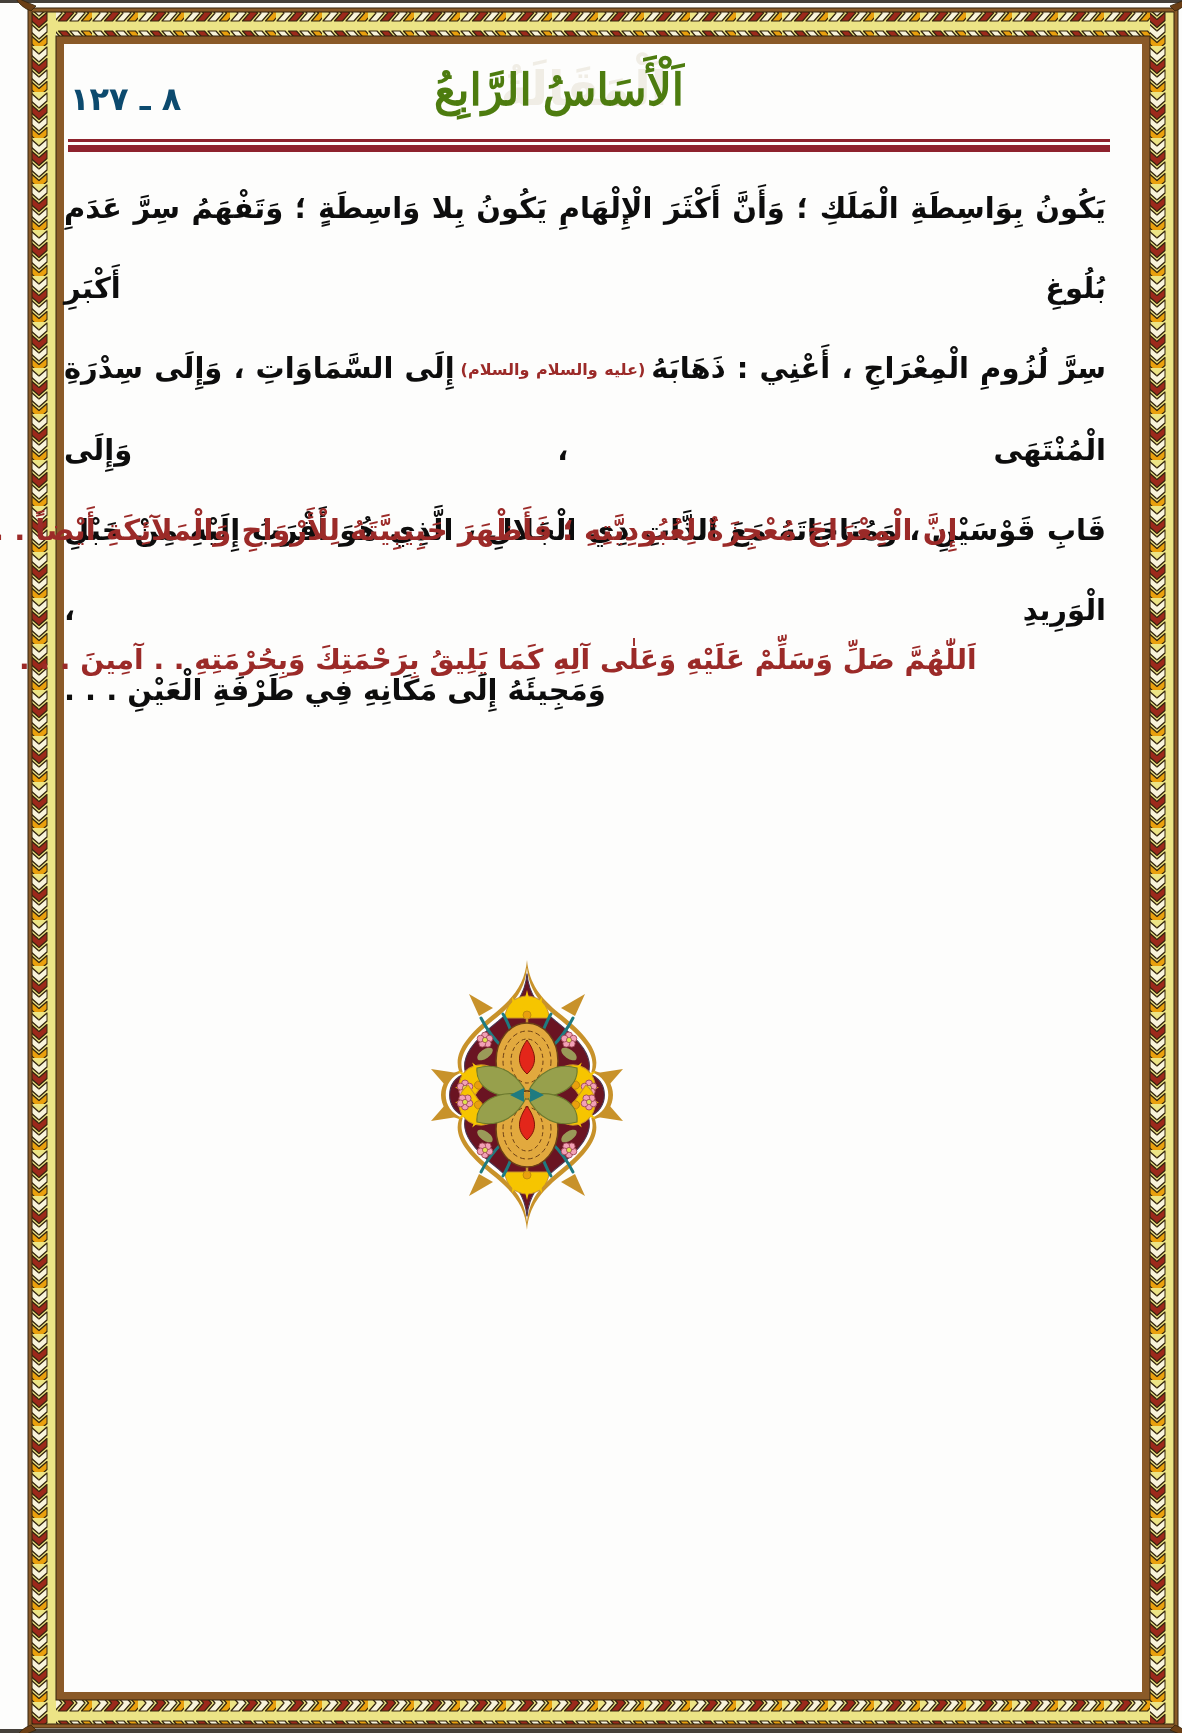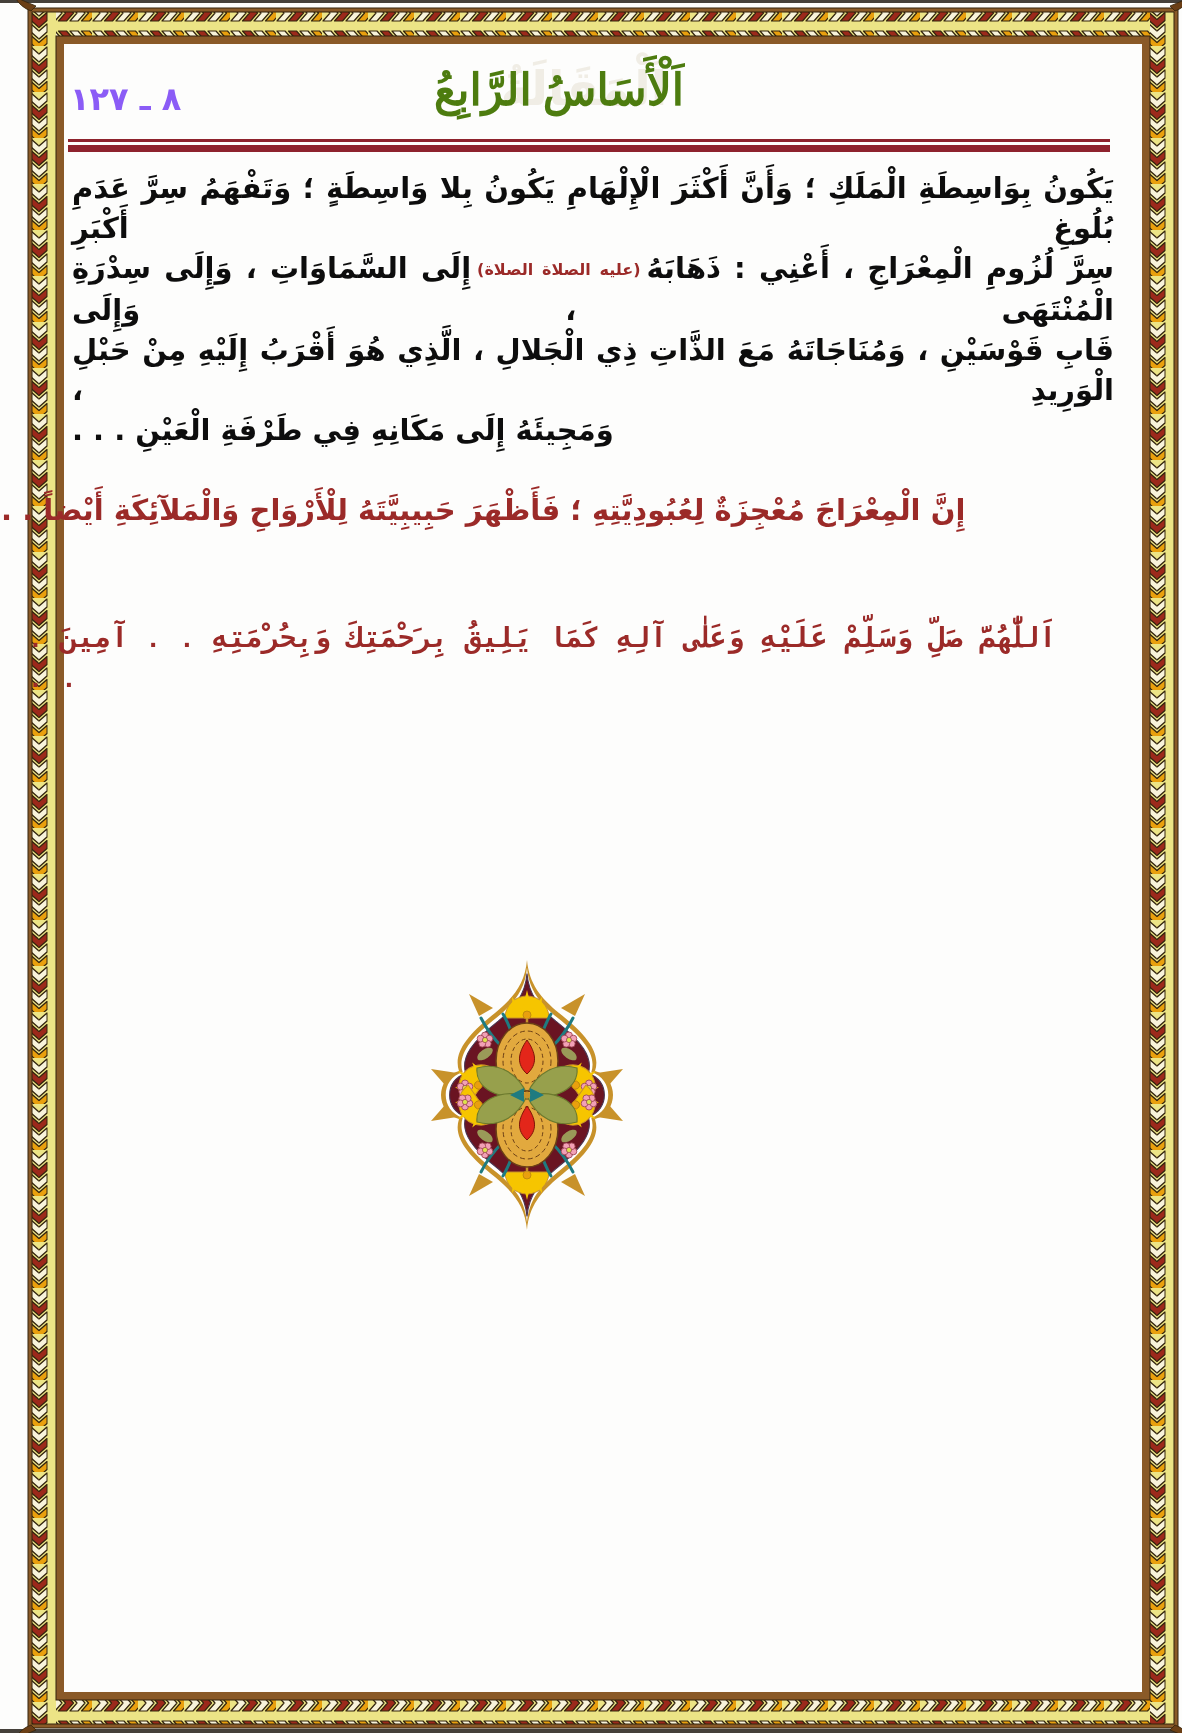--- a/index.html
+++ b/index.html
@@ -6,51 +6,51 @@
   body{
     width:1182px;height:1733px;background:#ffffff;
     font-family:"DejaVu Sans",sans-serif;
     -webkit-font-smoothing:antialiased;
   }
   #page{position:relative;width:1182px;height:1733px;background:#fdfdfc;overflow:hidden;}
   .frame-svg{position:absolute;left:0;top:0;}
   
   .page-number{
     position:absolute;left:70px;top:80px;direction:rtl;
-    font-size:32px;font-weight:bold;color:#8b5cf6;letter-spacing:3px;
+    font-size:32px;font-weight:bold;color:#0c4a6e;letter-spacing:3px;
   }
   .title-wrap{position:absolute;left:0;top:64px;width:1058px;text-align:center;}
   .ghost-title{
     position:absolute;left:0;top:-4px;width:100%;text-align:center;
     font-size:48px;font-weight:bold;color:#f0ede5;
     transform:translateX(55px);pointer-events:none;
   }
   .page-title{
     position:relative;display:inline-block;direction:rtl;
     font-size:44px;font-weight:bold;color:#4d7c0f;
     transform:translateX(30px);
     font-family:Liberation Serif, serif;
   }
   .rule{
     position:absolute;left:68px;top:139px;width:1042px;height:13px;
     background:linear-gradient(#8e222d 0,#8e222d 3px,transparent 3px,transparent 5.5px,#8e222d 5.5px,#8e222d 13px);
   }
   
   .para{
-    position:absolute;left:72px;width:1042px;direction:rtl;
-    font-weight:bold;font-size:29px;line-height:40px;color:#0d0d0d;
+    position:absolute;left:64px;width:1042px;direction:rtl;
+    font-weight:bold;font-size:29px;line-height:80px;color:#0d0d0d;
   }
   .black-para{top:168px;}
   .jl{text-align:justify;text-align-last:justify;-moz-text-align-last:justify;}
   .cl{text-align:left;}
   .red-para{top:490px;color:#9b2a28;}
   .red-para .indent{text-indent:40px;}
   .red-shift{transform:translateX(-92px);}
   .prayer-para{top:620px;color:#9b2a28;font-size:28px;}
-  .prayer-shift{transform:translateX(-45px);font-family:Liberation Mono, monospace;}
+  .prayer-shift{transform:translateX(-45px);}
   .honorific{
     color:#9b2a28;font-size:16px;font-weight:bold;margin:0 6px;
     vertical-align:3px;letter-spacing:0;
   }
   .ornament-wrap{position:absolute;left:407px;top:958px;width:240px;height:274px;}
 </style>
 </head>
 <body>
 
 <div id="page">
@@ -111,21 +111,21 @@
   <div class="title-wrap">
     <div class="ghost-title">اَلْمَقَالَةُ</div>
     <span class="page-title">اَلْأَسَاسُ الرَّابِعُ</span>
   </div>
 
   <div class="rule"></div>
 
   <div class="para black-para">
     <div class="jl">يَكُونُ بِوَاسِطَةِ الْمَلَكِ ؛ وَأَنَّ أَكْثَرَ الْإِلْهَامِ يَكُونُ بِلا وَاسِطَةٍ ؛ وَتَفْهَمُ سِرَّ عَدَمِ بُلُوغِ أَكْبَرِ</div>
     <div class="jl">
-      <span>سِرَّ لُزُومِ الْمِعْرَاجِ ، أَعْنِي : ذَهَابَهُ</span><span class="honorific">(عليه الصلاة الصلاة)</span><span>إِلَى السَّمَاوَاتِ ، وَإِلَى سِدْرَةِ الْمُنْتَهَى ، وَإِلَى</span>
+      <span>سِرَّ لُزُومِ الْمِعْرَاجِ ، أَعْنِي : ذَهَابَهُ</span><span class="honorific">(عليه والسلام والسلام)</span><span>إِلَى السَّمَاوَاتِ ، وَإِلَى سِدْرَةِ الْمُنْتَهَى ، وَإِلَى</span>
     </div>
     <div class="jl">قَابِ قَوْسَيْنِ ، وَمُنَاجَاتَهُ مَعَ الذَّاتِ ذِي الْجَلالِ ، الَّذِي هُوَ أَقْرَبُ إِلَيْهِ مِنْ حَبْلِ الْوَرِيدِ ،</div>
     <div class="cl">وَمَجِيئَهُ إِلَى مَكَانِهِ فِي طَرْفَةِ الْعَيْنِ . . .</div>
   </div>
 
   <div class="para red-para">
     <div class="cl red-shift">إِنَّ الْمِعْرَاجَ مُعْجِزَةٌ لِعُبُودِيَّتِهِ ؛ فَأَظْهَرَ حَبِيبِيَّتَهُ لِلْأَرْوَاحِ وَالْمَلآئِكَةِ أَيْضاً . . .</div>
   </div>
 
   <div class="para prayer-para">

